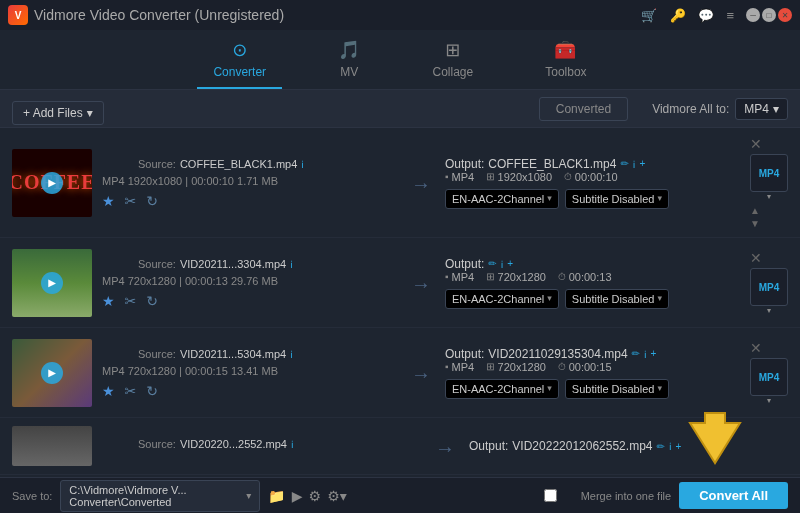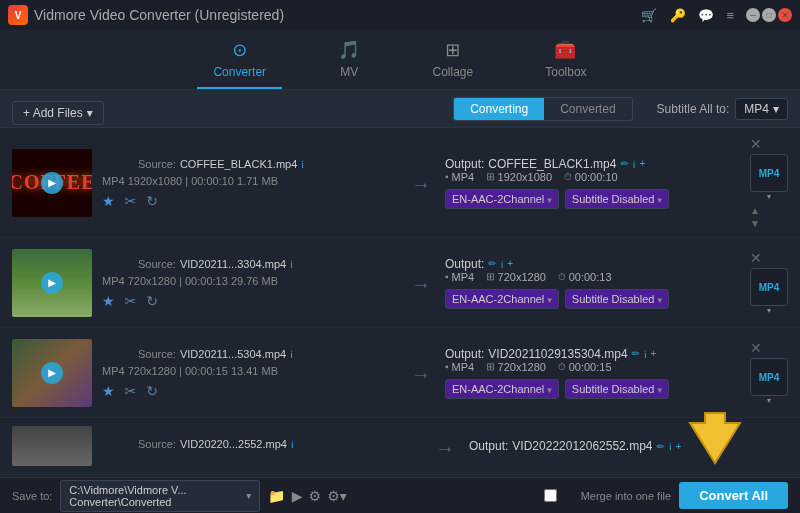--- a/index.html
+++ b/index.html
@@ -193,28 +193,28 @@
       display: flex; gap: 12px;
       font-size: 11px; color: #aaa;
       margin-bottom: 6px;
       align-items: center;
     }
     .spec-item { display: flex; align-items: center; gap: 3px; }
     .spec-icon { font-size: 10px; color: #888; }
 
     .output-dropdowns { display: flex; gap: 6px; }
     .small-dropdown {
-      background: #4c1d95;
+      background: #000000;
       border: 1px solid #3a4455;
       color: #ccc;
       padding: 3px 6px;
       border-radius: 3px;
       font-size: 11px;
       cursor: pointer;
-      display: flex; align-items: flex-end; gap: 3px;
+      display: flex; align-items: flex-start; gap: 3px;
     }
     .small-dropdown .chevron { color: #888; font-size: 9px; }
 
     
     .format-badge {
       width: 38px; height: 38px;
       background: #1a1f2a;
       border: 1px solid #3a4455;
       border-radius: 3px;
       display: flex; flex-direction: column;
@@ -329,25 +329,24 @@
     <span>Toolbox</span>
   </div>
 </div>
 
 <div class="toolbar">
   <button class="add-files-btn">
     <span>+ Add Files</span>
     <span>▾</span>
   </button>
   <div class="tab-group">
-    <button class="tab-btn active">Converting</button>
     <button class="tab-btn">Converted</button>
   </div>
   <div class="convert-all-to">
-    <span>Subtitle All to:</span>
+    <span>Vidmore All to:</span>
     <div class="format-dropdown">
       <span>MP4</span>
       <span>▾</span>
     </div>
   </div>
 </div>
 
 <div class="main-content">
 
   <div class="file-item">

